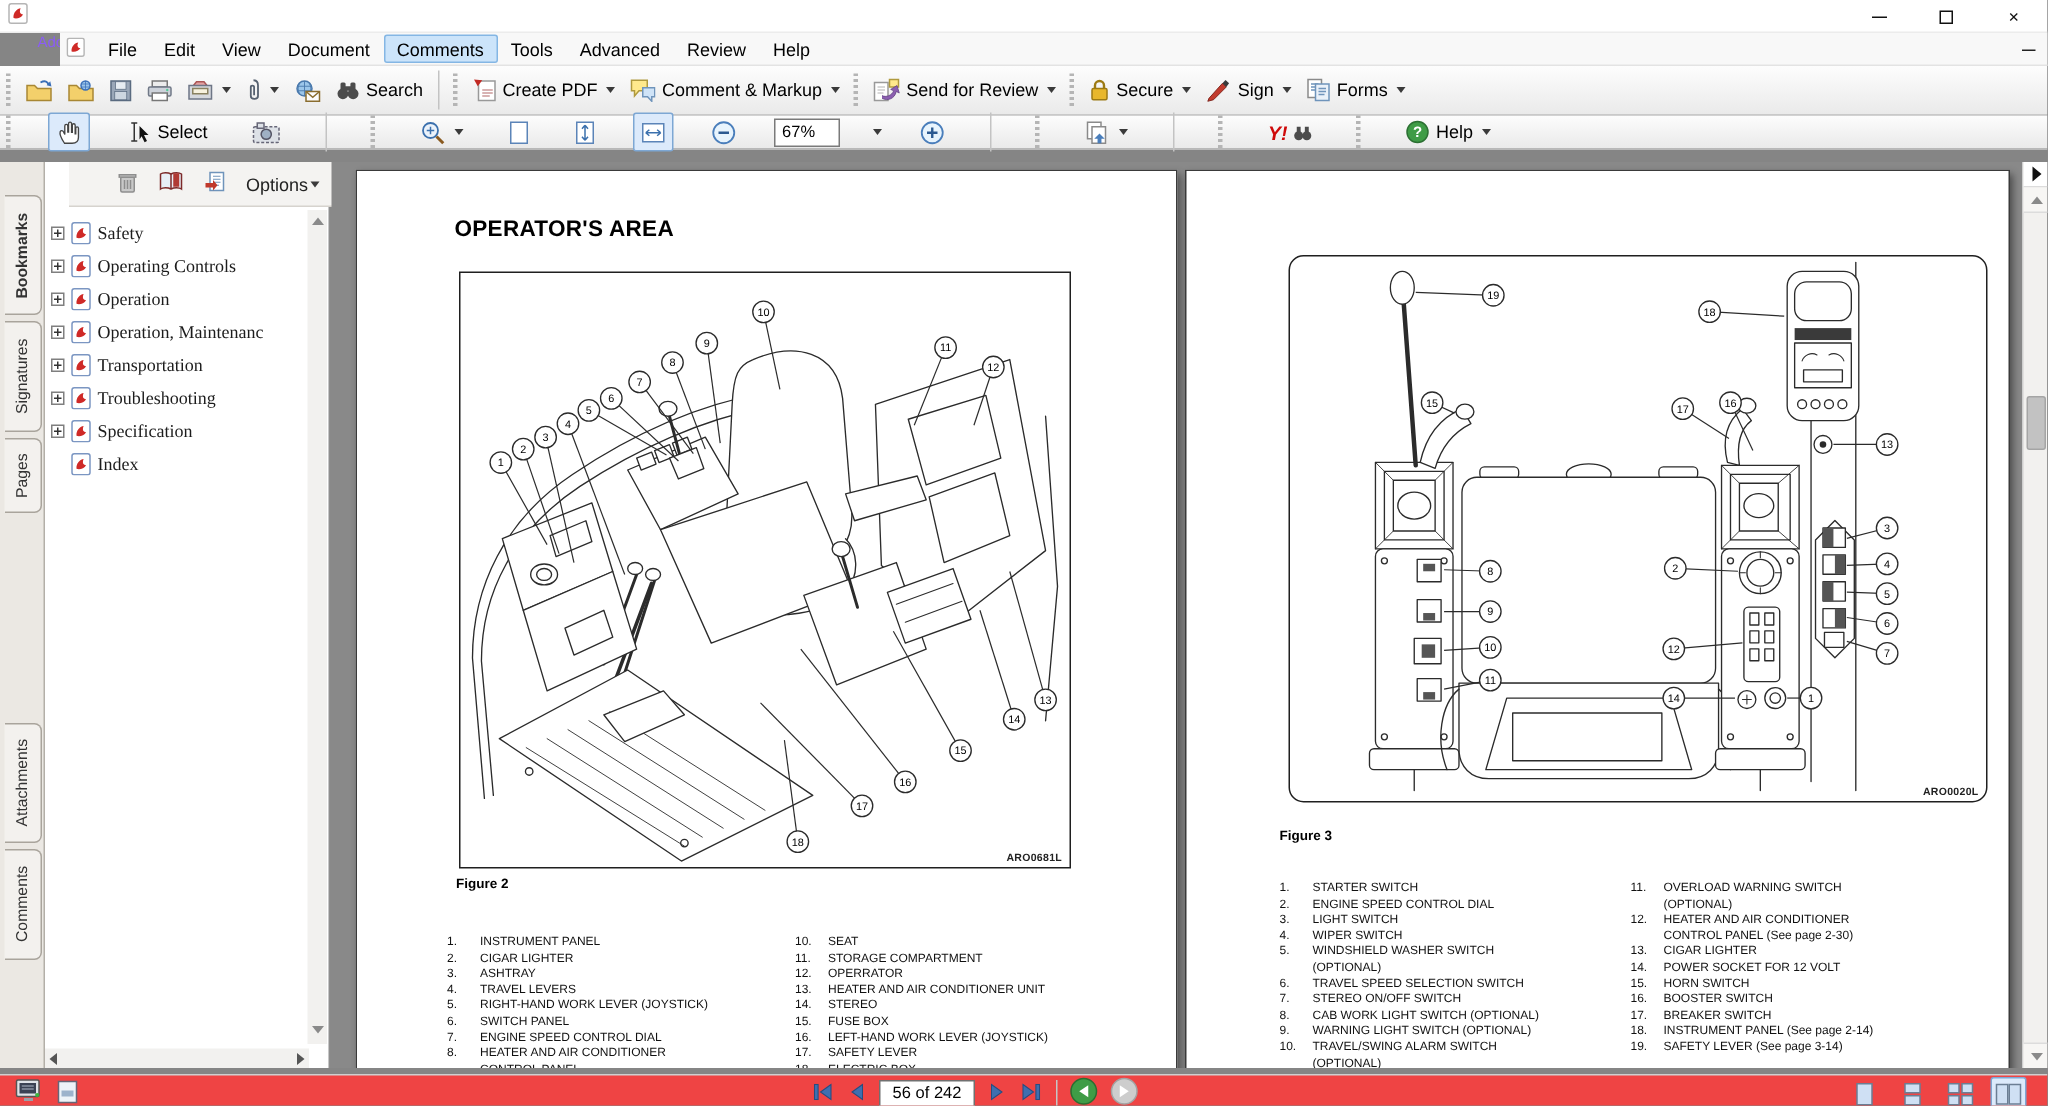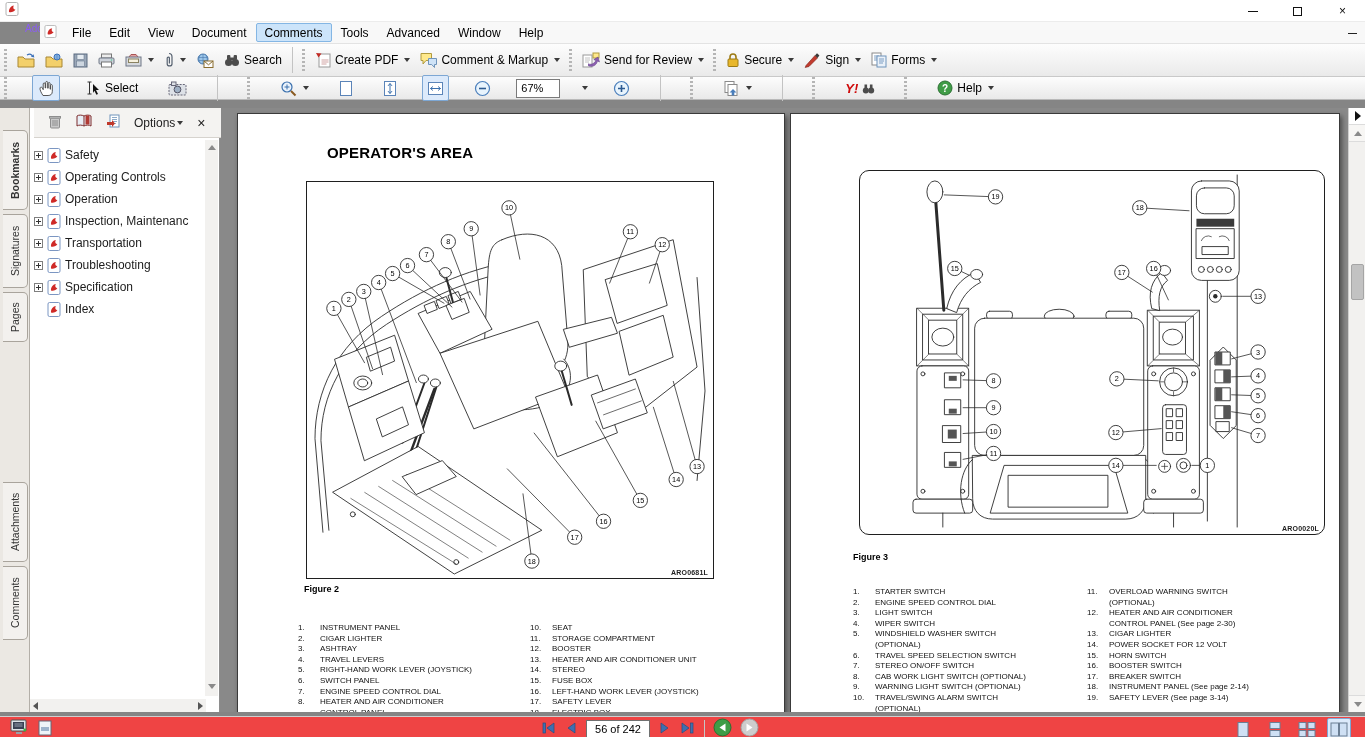--- a/index.html
+++ b/index.html
@@ -35,43 +35,43 @@
   .caret { display:inline-block; width:0; height:0; border-left:3.5px solid transparent; border-right:3.5px solid transparent; border-top:4px solid #3a3a3a; margin-left:2px; }
   .zoom-input { width:44px; height:19px; border:1px solid #7a7a7a; font-size:11px; padding:0 4px; font-family:"Liberation Sans",sans-serif; }
   .yred { color:#cf0a0a; font-weight:bold; font-style:italic; font-size:13px; }
 
   
   .main { position:absolute; left:0; top:108px; width:1365px; height:604px; overflow:hidden; background:#898989; }
   .tabstrip { position:absolute; left:0; top:0; width:30px; height:604px; background:#ebe8e3; border-right:1px solid #b3afa8; }
   .vtab { position:absolute; left:3px; width:25px; background:#f3f1ee; border:1px solid #a9a49c; border-right:none; border-radius:5px 0 0 5px; display:flex; align-items:center; justify-content:center; writing-mode:vertical-rl; transform:rotate(180deg); font-size:10.5px; color:#333; }
 
   .bm-panel { position:absolute; left:30px; top:0; width:190px; height:604px; background:#ffffff; border-right:1px solid #8e8e8e; }
-  .bm-head { position:absolute; left:4px; top:0; width:100%; height:30px; background:#f4f3f1; border-bottom:1px solid #d6d3ce; display:flex; align-items:center; }
+  .bm-head { position:absolute; left:16px; top:0; width:100%; height:30px; background:#f4f3f1; border-bottom:1px solid #d6d3ce; display:flex; align-items:center;padding-left:18px; }
   .bm-head .hico { margin-left:14px; }
   .bm-opts { margin-left:12px; font-size:12px; color:#222; display:flex; align-items:center; }
   .bm-close { margin-left:14px; font-size:14px; color:#222; }
   .bm-list { position:absolute; left:4px; top:36px; width:172px; }
   .bm-row { height:22px; display:flex; align-items:center; gap:4px; }
   .plusbox { width:9px; height:9px; border:1px solid #7f7f7f; background:#fff; position:relative; flex:0 0 auto; }
   .plusbox::before { content:""; position:absolute; left:1px; top:3px; width:5px; height:1px; background:#333; }
   .plusbox::after { content:""; position:absolute; left:3px; top:1px; width:1px; height:5px; background:#333; }
   .plussp { width:9px; flex:0 0 auto; }
-  .bm-label { font-size:12px; color:#1c1c1c; white-space:nowrap; }
+  .bm-label { font-size:12px; color:#1c1c1c; white-space:nowrap;font-family:Liberation Serif, serif; }
   .bm-vscroll { position:absolute; right:1px; top:32px; width:13px; height:556px; background:#f2f1ef; }
   .arr-up { width:0; height:0; border-left:4px solid transparent; border-right:4px solid transparent; border-bottom:5px solid #8a8a8a; margin:5px auto; }
   .arr-dn { width:0; height:0; border-left:4px solid transparent; border-right:4px solid transparent; border-top:5px solid #8a8a8a; margin:5px auto; }
   .bm-hscroll { position:absolute; left:0; bottom:0; width:176px; height:13px; background:#f2f1ef; display:flex; align-items:center; justify-content:space-between; padding:0 3px; }
   .arr-l { width:0; height:0; border-top:4px solid transparent; border-bottom:4px solid transparent; border-right:5px solid #555; }
   .arr-r { width:0; height:0; border-top:4px solid transparent; border-bottom:4px solid transparent; border-left:5px solid #555; }
 
   .docarea { position:absolute; left:221px; top:0; width:1127px; height:604px; background:#898989; overflow:hidden; }
   .page { position:absolute; top:5px; background:#ffffff; border:1px solid #3a3a3a; box-shadow:2px 3px 5px rgba(0,0,0,.45); height:900px; }
   .page-l { left:16px; width:548px; }
   .page-r { left:569px; width:550px; }
-  .pg-title { position:absolute; left:65px; top:30px; font-size:15px; font-weight:bold; letter-spacing:.2px; color:#000;margin-left:24px; }
+  .pg-title { position:absolute; left:65px; top:30px; font-size:15px; font-weight:bold; letter-spacing:.2px; color:#000; }
   .figbox { position:absolute; border:1px solid #1f1f1f; background:#fff; }
   .figcode { position:absolute; right:5px; bottom:2px; font-size:7px; font-weight:bold; color:#222; letter-spacing:.2px; }
   .figlabel { position:absolute; font-size:9px; font-weight:bold; color:#000; }
   .legend-col { position:absolute; }
   .lg-row { display:grid; grid-template-columns:22px 1fr; font-size:8px; line-height:10.6px; color:#111; }
   .lg-num { }
   svg.fig { position:absolute; left:0; top:0; width:100%; height:100%; }
 
   .vscroll { position:absolute; right:0; top:0; width:17px; height:604px; background:#f2f1ef; border-left:1px solid #cfcfcf; }
   .vs-btn { width:17px; height:17px; display:flex; align-items:center; justify-content:center; background:#f7f6f4; border-bottom:1px solid #dcdcdc; }
@@ -118,21 +118,21 @@
       </svg>
   </span>
   <div style="display:flex">
       <div class="menu-item">File</div>
       <div class="menu-item">Edit</div>
       <div class="menu-item">View</div>
       <div class="menu-item">Document</div>
       <div class="menu-item active">Comments</div>
       <div class="menu-item">Tools</div>
       <div class="menu-item">Advanced</div>
-      <div class="menu-item">Window</div>
+      <div class="menu-item">Review</div>
       <div class="menu-item">Help</div>
     </div>
   <div class="doc-ctrls">
     <span class="dc dc-min"></span>
     <span class="dc dc-max"></span>
     <span class="dc">×</span>
   </div>
 </div>
 
 <div class="tb1">
@@ -432,21 +432,21 @@
           <span class="bm-label">Operation</span>
         </div>
         <div class="bm-row">
           <span class="plusbox"></span>
           <span style="display: flex;">
             <svg width="14" height="15" viewBox="0 0 14 15">
               <rect x="1" y="0.5" width="12" height="14" rx="1.5" fill="#fff" stroke="#7b96c2"></rect>
               <path d="M4,10.5 C3.6,7 6.5,4 8.8,4 C7.8,6 8.2,8 10.4,8.1 C9.2,10.3 6,11.4 4,10.5 Z" fill="#cf2a27"></path>
             </svg>
           </span>
-          <span class="bm-label">Inspection, Maintenanc</span>
+          <span class="bm-label">Operation, Maintenanc</span>
         </div>
         <div class="bm-row">
           <span class="plusbox"></span>
           <span style="display: flex;">
             <svg width="14" height="15" viewBox="0 0 14 15">
               <rect x="1" y="0.5" width="12" height="14" rx="1.5" fill="#fff" stroke="#7b96c2"></rect>
               <path d="M4,10.5 C3.6,7 6.5,4 8.8,4 C7.8,6 8.2,8 10.4,8.1 C9.2,10.3 6,11.4 4,10.5 Z" fill="#cf2a27"></path>
             </svg>
           </span>
           <span class="bm-label">Transportation</span>
@@ -696,21 +696,21 @@
           </div>
           <div class="lg-row">
             <div class="lg-num">11.</div>
             <div>
               <div>STORAGE COMPARTMENT</div>
             </div>
           </div>
           <div class="lg-row">
             <div class="lg-num">12.</div>
             <div>
-              <div>BOOSTER</div>
+              <div>OPERRATOR</div>
             </div>
           </div>
           <div class="lg-row">
             <div class="lg-num">13.</div>
             <div>
               <div>HEATER AND AIR CONDITIONER UNIT</div>
             </div>
           </div>
           <div class="lg-row">
             <div class="lg-num">14.</div>

